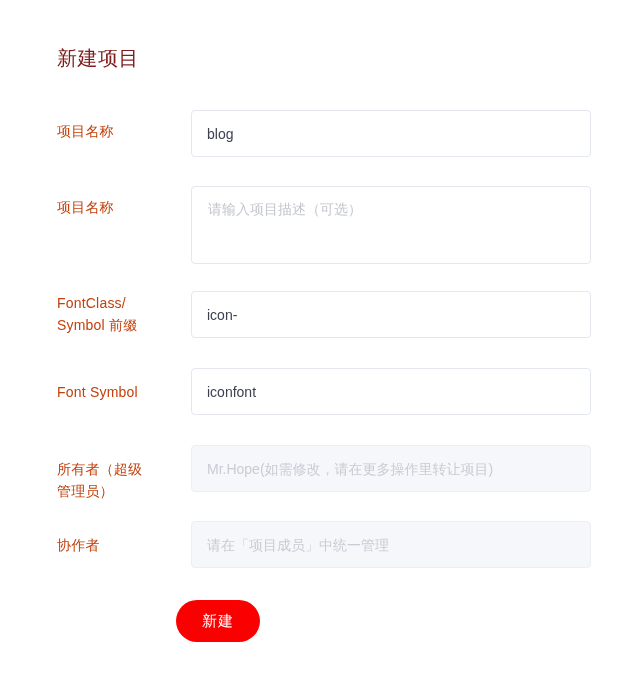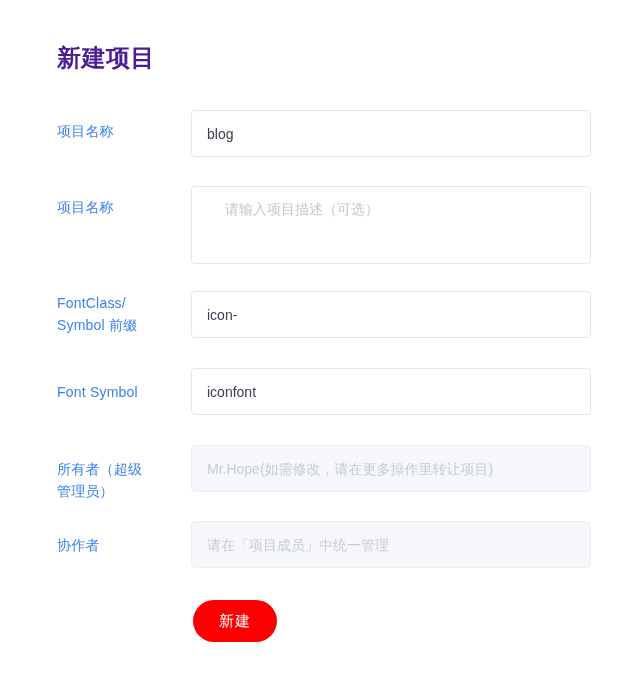--- a/index.html
+++ b/index.html
@@ -20,41 +20,41 @@
     position: relative;
     width: 635px;
     height: 687px;
     box-sizing: border-box;
   }
 
   .form-title {
     position: absolute;
     left: 57px;
     top: 44px;
-    font-size: 24px;
+    font-size: 20px;
     line-height: 28px;
-    color: #4c1d95;
-    font-weight: 700;
+    color: #7f1d1d;
+    font-weight: 400;
     letter-spacing: 0.5px;
   }
 
   .form-row {
     position: absolute;
     left: 57px;
     width: 534px;
   }
 
   .form-label {
     position: absolute;
     left: 0;
     top: 0;
     width: 118px;
     font-size: 14px;
     line-height: 22px;
-    color: #3b82f6;
+    color: #c2410c;
     text-align: left;
     letter-spacing: 0.2px;
   }
 
   .field-wrap {
     position: absolute;
     left: 134px;
     width: 400px;
   }
 
@@ -74,21 +74,21 @@
     display: block;
   }
 
   .field::placeholder {
     color: #c3c6cd;
   }
 
   .field.textarea {
     height: 78px;
     line-height: 20px;
-    padding: 12px 33px;
+    padding: 12px 16px;
     resize: none;
     overflow: hidden;
   }
 
   .field.disabled {
     background: #f5f7fa;
     border-color: #eceef2;
     color: #4c1d95;
     cursor: not-allowed;
   }
@@ -113,21 +113,21 @@
   .row-owner     { top: 458px; }
   .row-owner .field-wrap     { top: -13px; }
 
   .row-collab    { top: 534px; }
   .row-collab .field-wrap    { top: -13px; }
 
   .label-two-line { line-height: 22px; }
 
   .button-row {
     position: absolute;
-    left: 193px;
+    left: 176px;
     top: 600px;
     display: flex;
     align-items: center;
   }
 
   .btn {
     box-sizing: border-box;
     border: none;
     border-radius: 22px;
     height: 42px;

